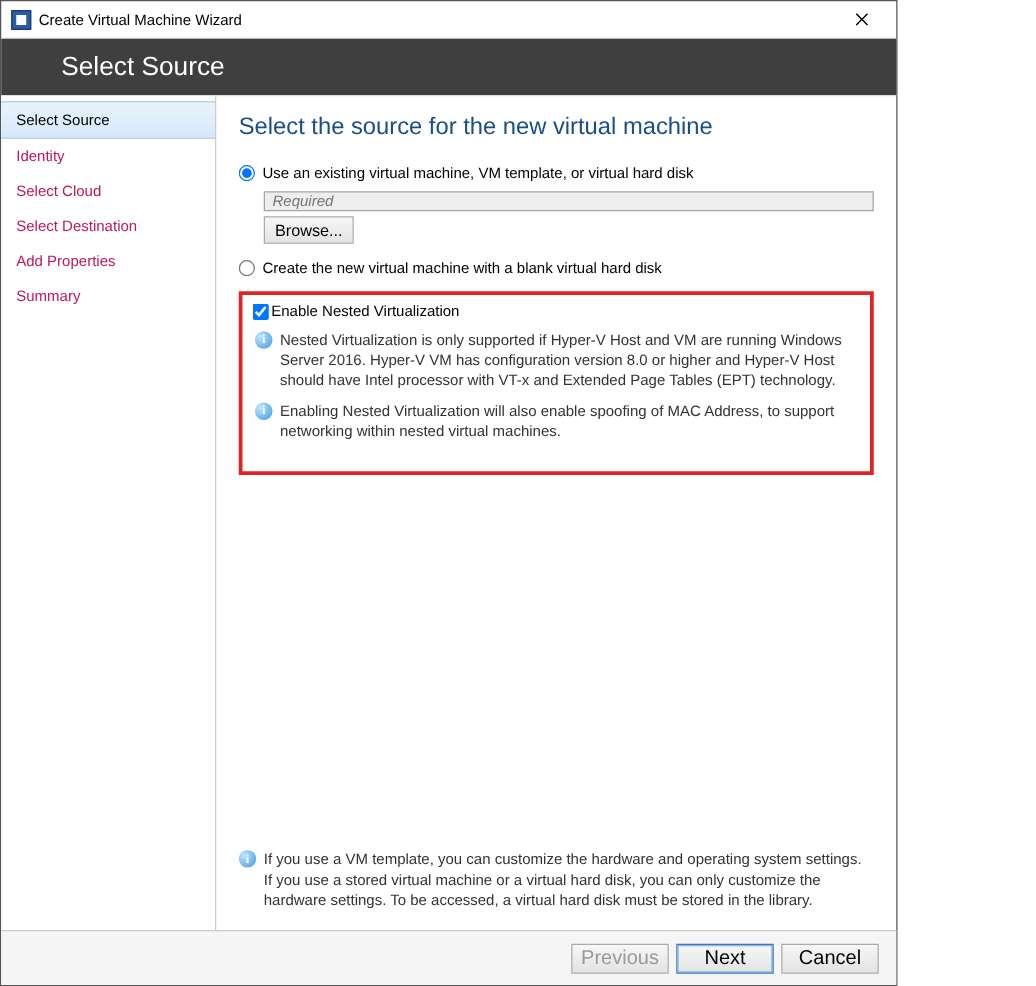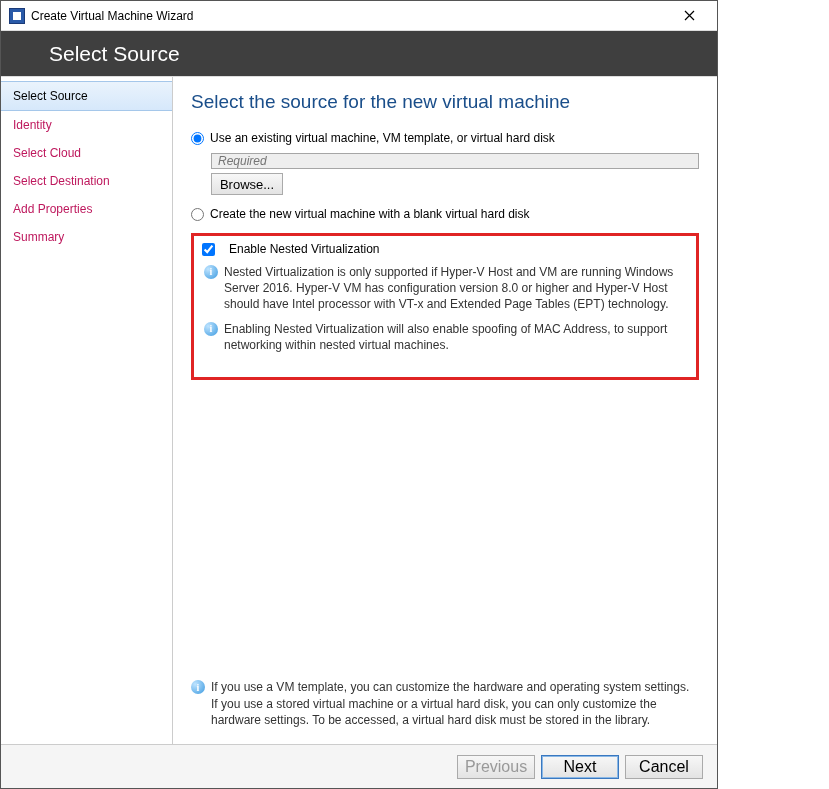--- a/index.html
+++ b/index.html
@@ -137,21 +137,21 @@
     cursor: pointer;
   }
   .highlight-box {
     border: 3px solid #e02424;
     padding: 6px 8px 16px 8px;
     margin-top: 4px;
   }
   .check-row {
     display: flex;
     align-items: center;
-    gap: 14px;
+    gap: 2px;
     margin-bottom: 8px;
   }
   .check-row input[type=checkbox] { margin:0; }
   .info-row {
     display: flex;
     gap: 6px;
     margin-left: 2px;
     margin-bottom: 8px;
     color: #333;
     line-height: 1.35;

